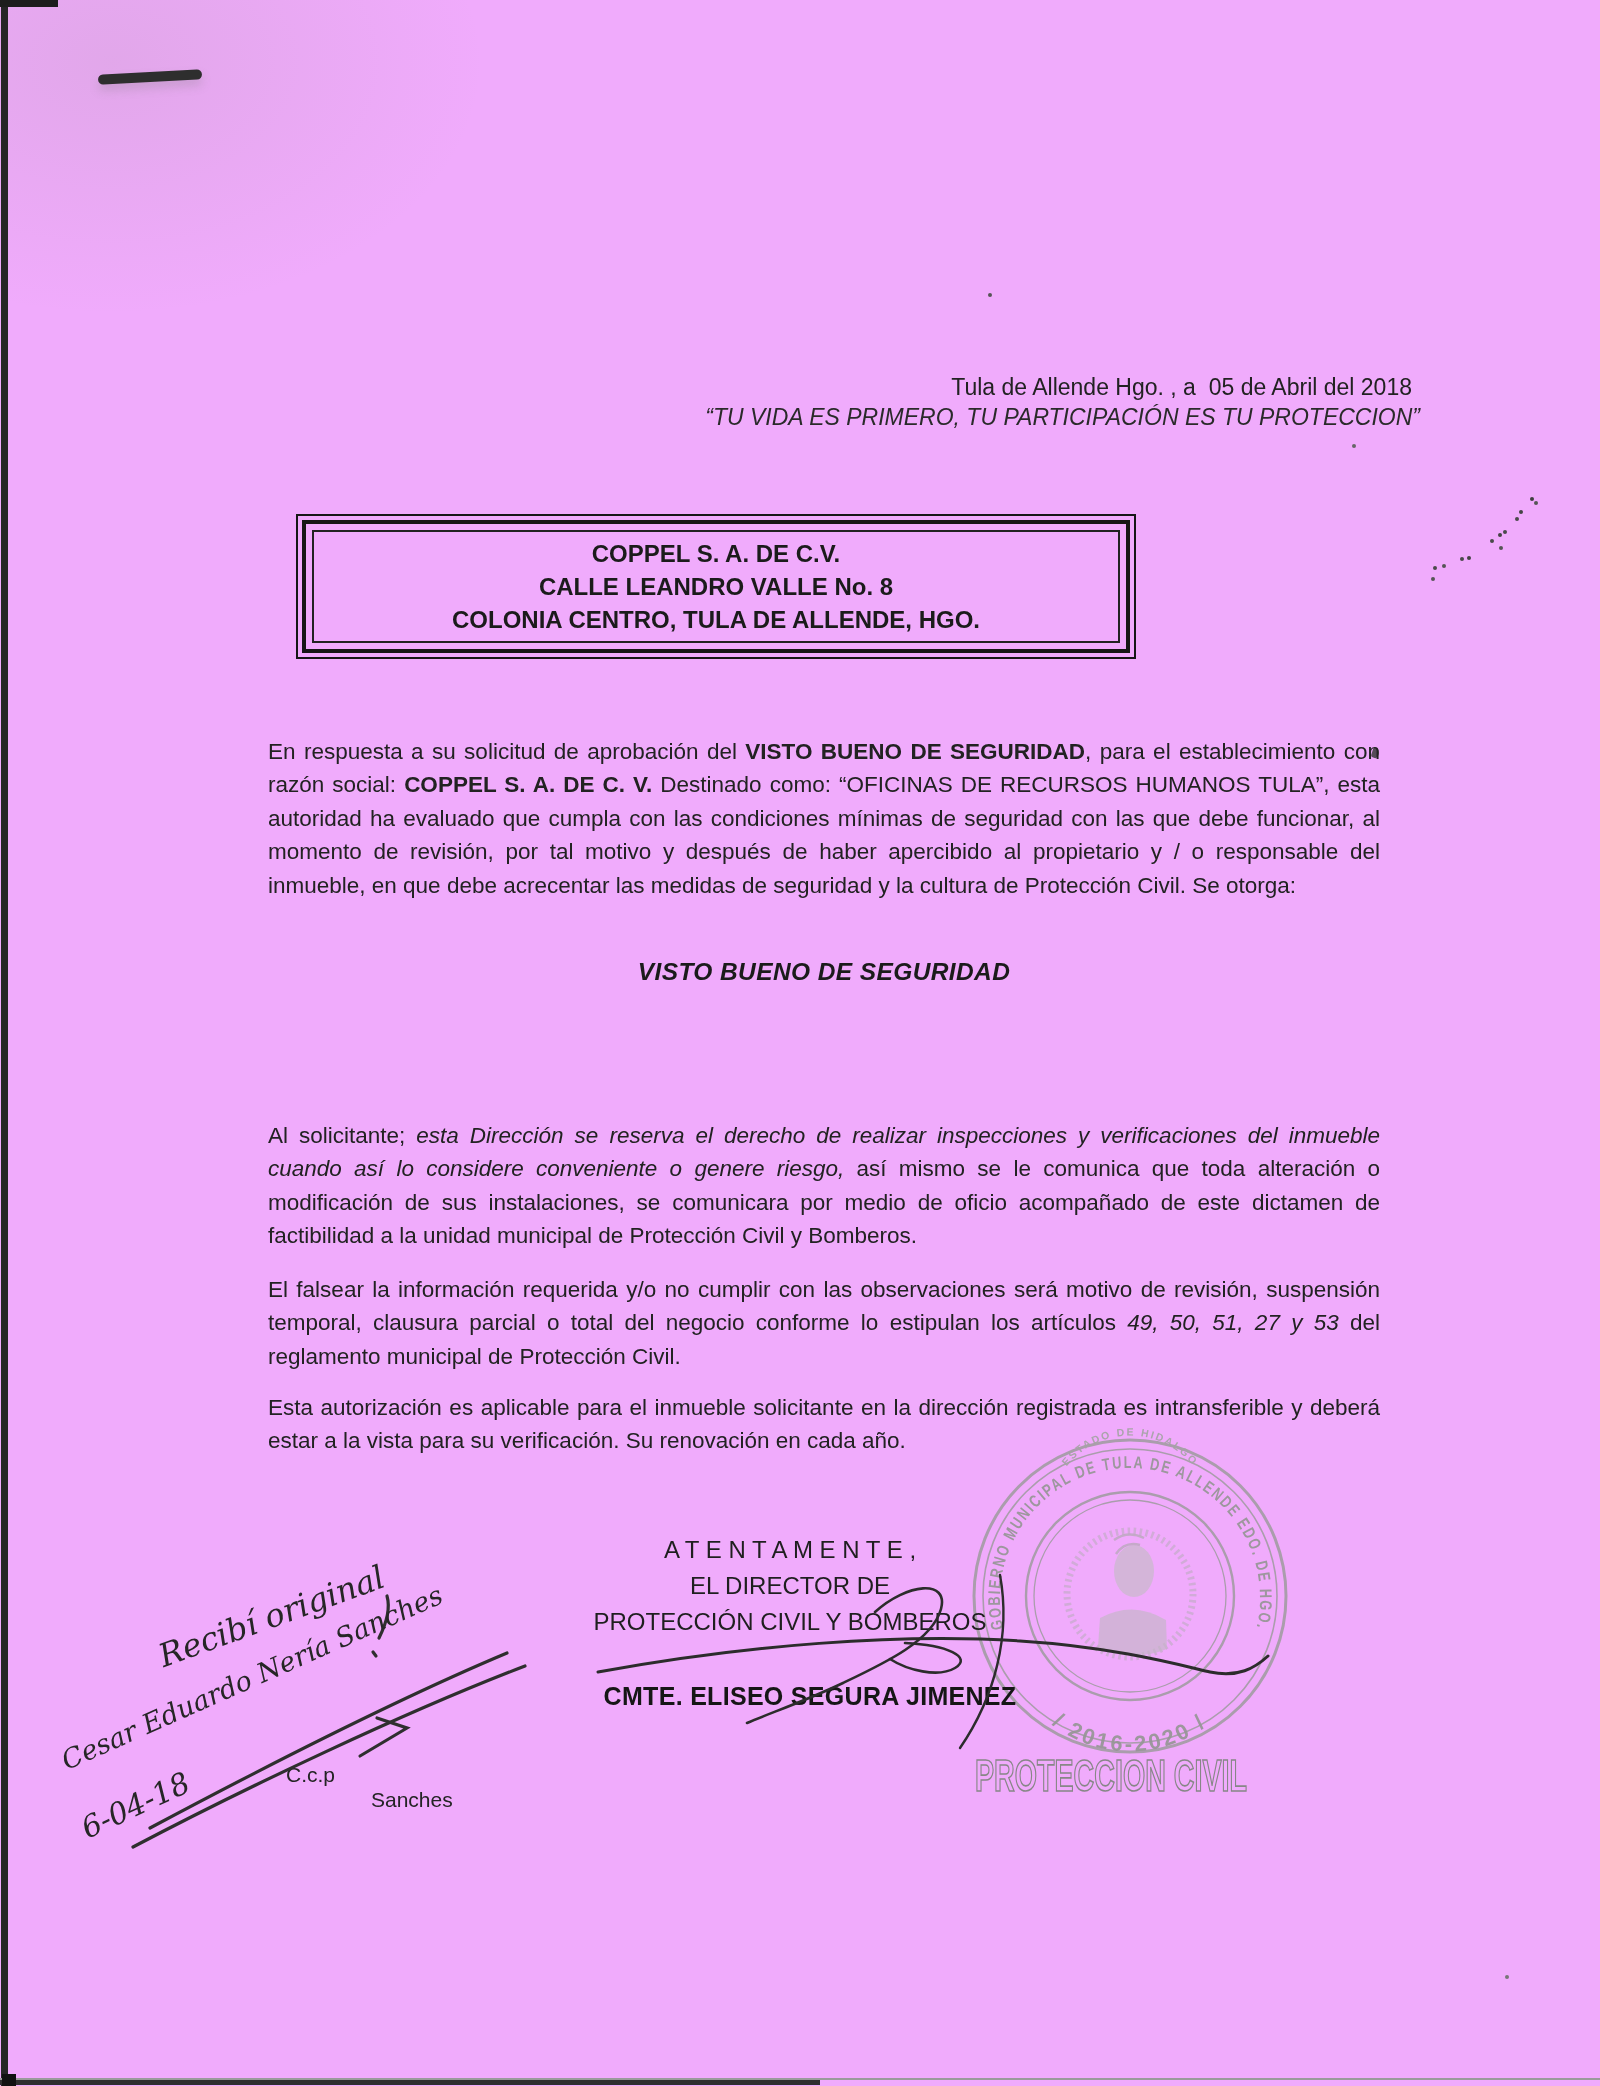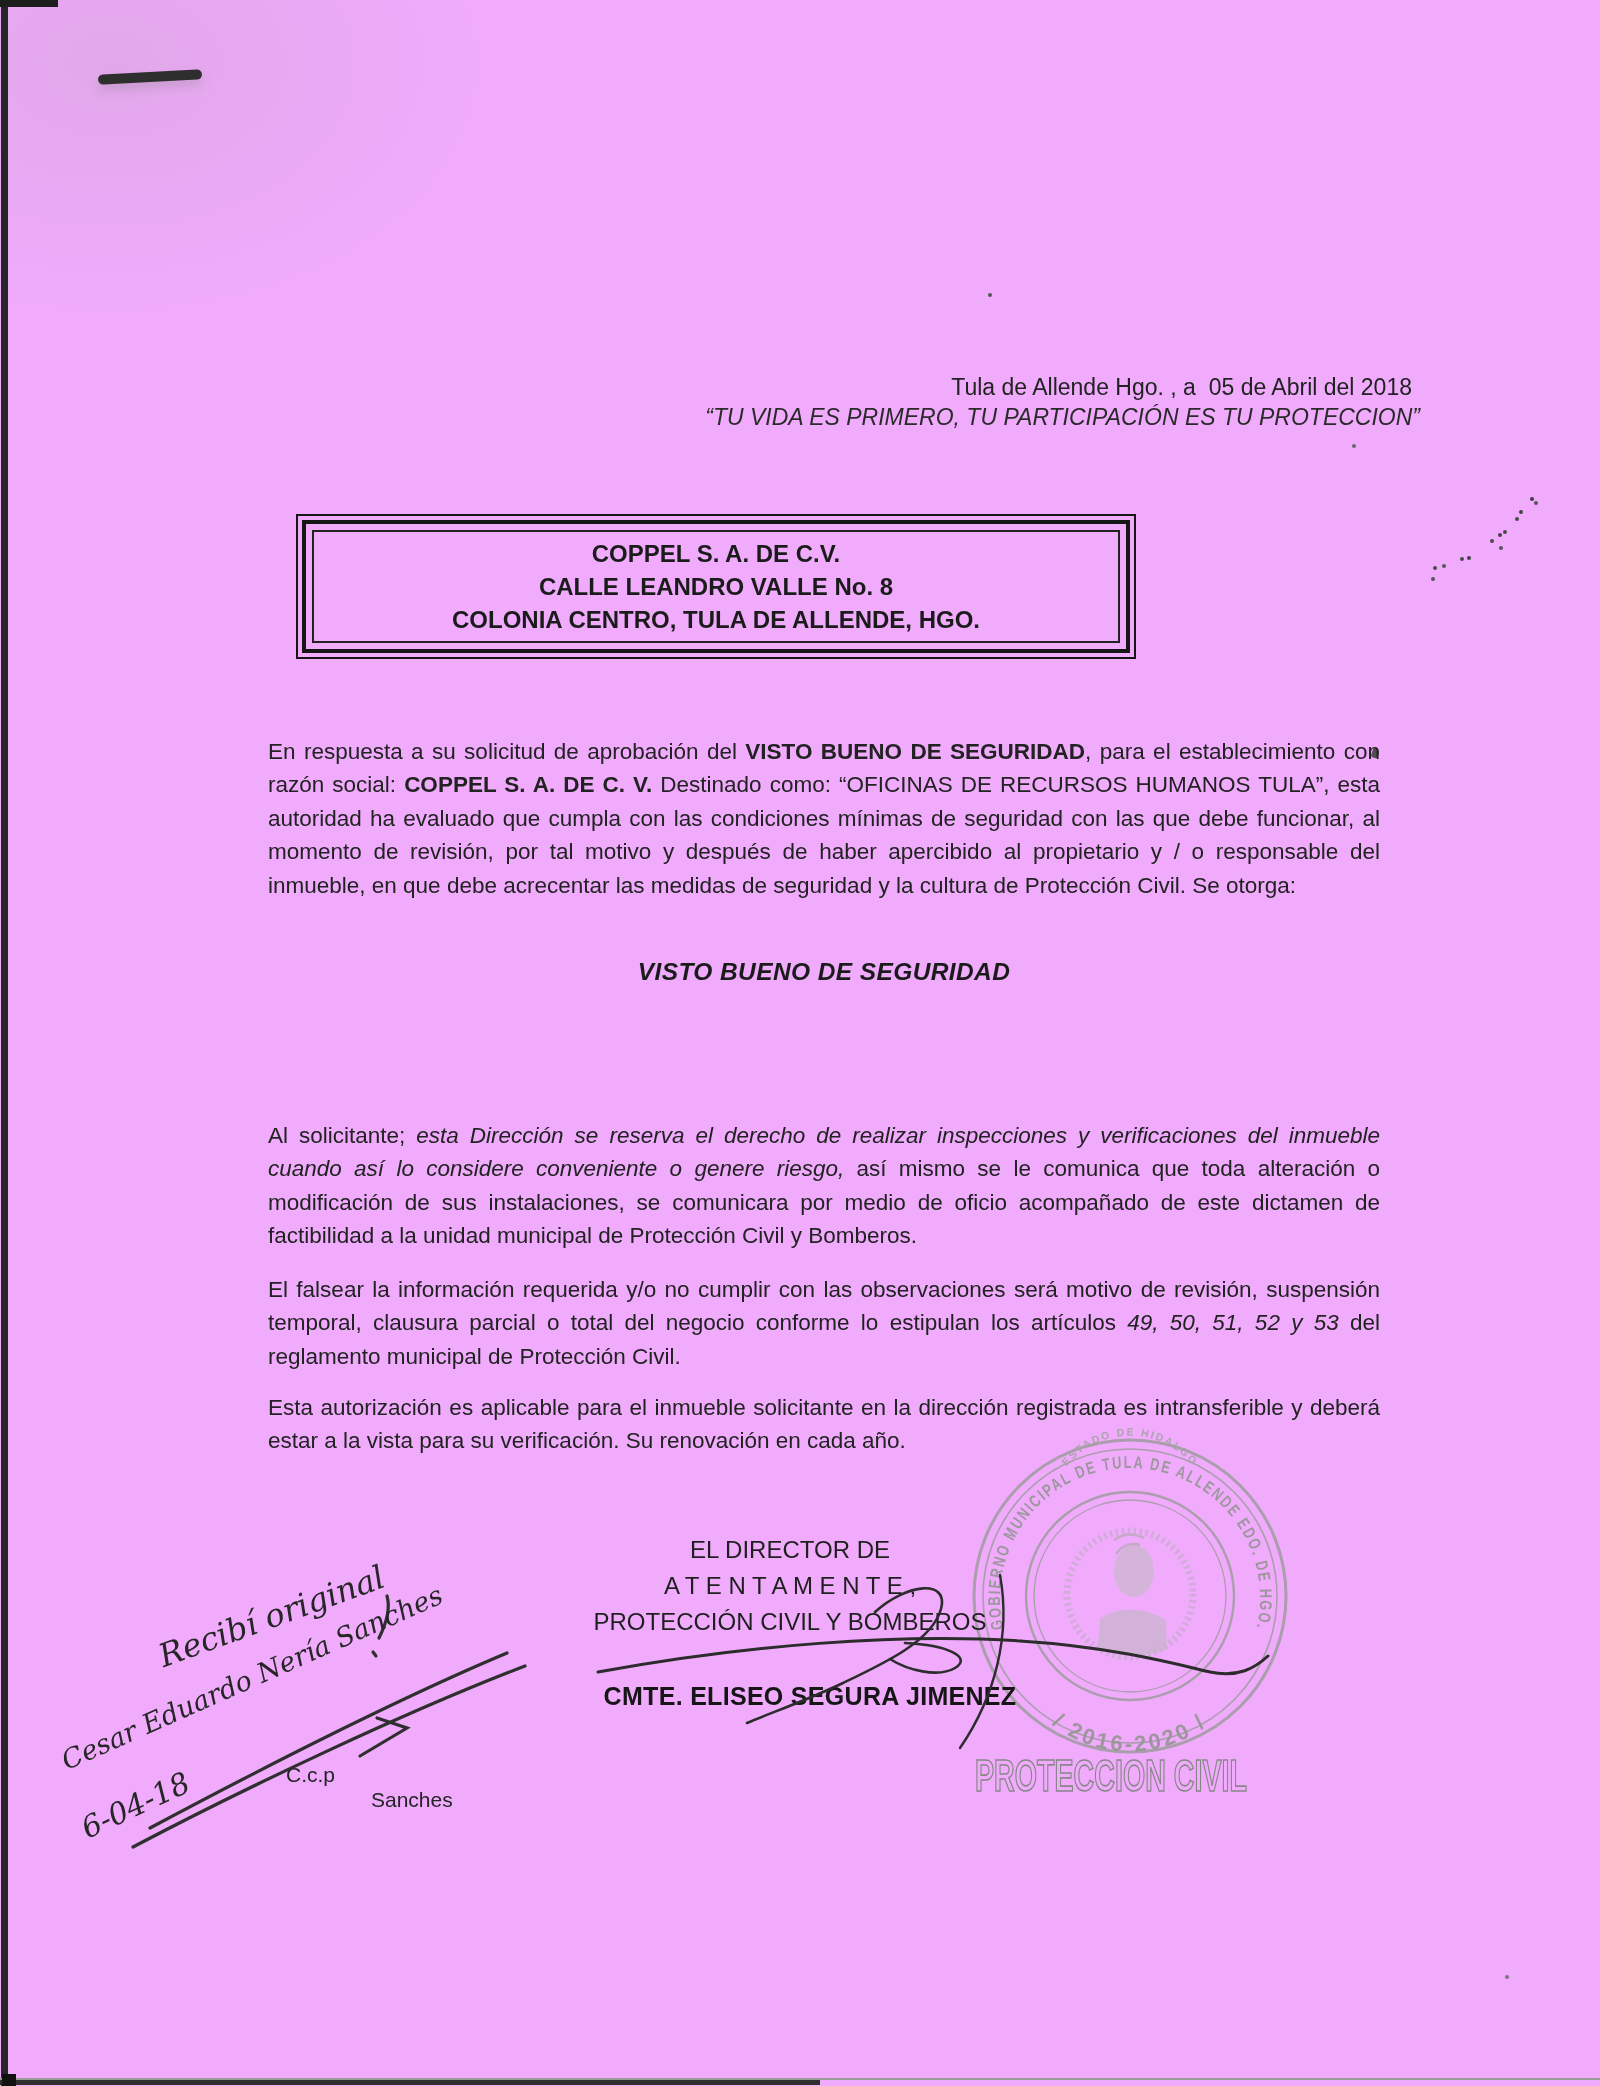--- a/index.html
+++ b/index.html
@@ -88,21 +88,21 @@
       </div>
     </div>
   </div>
 
   <p class="para p1"><span>En respuesta a su solicitud de aprobación del </span><b>VISTO BUENO  DE SEGURIDAD</b><span>, para el establecimiento con razón social: </span><b>COPPEL S. A. DE C. V.</b><span> Destinado como: “OFICINAS DE RECURSOS HUMANOS TULA”,  esta autoridad ha evaluado que cumpla con las condiciones mínimas de seguridad con las que debe funcionar, al momento de revisión, por tal motivo y después de haber apercibido al propietario y / o responsable del inmueble, en que debe acrecentar las medidas de seguridad y la cultura de Protección Civil. Se otorga:</span></p>
 
   <div class="doc-heading">VISTO BUENO DE SEGURIDAD</div>
 
   <p class="para p2"><span>Al solicitante; </span><i>esta Dirección se reserva el derecho de realizar inspecciones y verificaciones del inmueble cuando así lo considere conveniente o genere riesgo,</i><span> así mismo se le comunica que toda alteración o modificación de sus instalaciones, se comunicara por medio de oficio acompañado de este dictamen de factibilidad a la unidad municipal de Protección Civil y Bomberos.</span></p>
 
-  <p class="para p3"><span>El  falsear la información requerida y/o no cumplir con las observaciones será motivo de revisión, suspensión temporal, clausura parcial o total del negocio conforme lo estipulan los artículos </span><i>49, 50, 51, 52 y 53</i><span> del reglamento municipal de Protección Civil.</span></p>
+  <p class="para p3"><span>El  falsear la información requerida y/o no cumplir con las observaciones será motivo de revisión, suspensión temporal, clausura parcial o total del negocio conforme lo estipulan los artículos </span><i>49, 50, 51, 27 y 53</i><span> del reglamento municipal de Protección Civil.</span></p>
 
   <p class="para p4"><span>Esta autorización es aplicable para el inmueble solicitante en la dirección registrada es intransferible y deberá estar a la vista para su verificación. Su renovación en cada año.</span></p>
 
   <svg class="seal-svg" viewBox="0 0 400 410" aria-hidden="true">
     <g stroke="#9b9b9b" fill="none" opacity="0.82">
       <circle cx="200" cy="188" r="156" stroke-width="3"></circle>
       <circle cx="200" cy="188" r="147" stroke-width="1.6"></circle>
       <circle cx="200" cy="188" r="104" stroke-width="2.4"></circle>
       <circle cx="200" cy="188" r="96" stroke-width="1.3"></circle>
     </g>
@@ -123,22 +123,22 @@
     <g opacity="0.75">
       <circle cx="200" cy="186" r="63" fill="none" stroke="#ababab" stroke-width="7" stroke-dasharray="2.5,3.5" opacity="0.6"></circle>
       <ellipse cx="204" cy="163" rx="20" ry="26" fill="#bdbdbd" opacity="0.75"></ellipse>
       <path d="M170,210 Q203,192 236,212 L237,241 Q202,255 168,239 Z" fill="#b9b9b9" opacity="0.7"></path>
       <path d="M186,146 q9,-13 24,-9 M184,132 q14,-10 30,-2" fill="none" stroke="#a8a8a8" stroke-width="2.5" opacity="0.8"></path>
     </g>
     <text x="181" y="383" text-anchor="middle" font-size="45" font-weight="bold" fill="none" stroke="#878787" stroke-width="1.7" textLength="272" lengthAdjust="spacingAndGlyphs">PROTECCION CIVIL</text>
   </svg>
 
   <div class="closing">
+    <div>A T E N T A M E N T E ,</div>
     <div>EL DIRECTOR DE</div>
-    <div>A T E N T A M E N T E ,</div>
     <div>PROTECCIÓN CIVIL Y BOMBEROS</div>
   </div>
 
   <svg class="sig-svg" viewBox="0 0 770 240" aria-hidden="true">
     <g fill="none" stroke="#2c2c2c" stroke-linecap="round">
       <path stroke-width="3" d="M43,137 C190,110 345,98 465,106 C560,112 625,130 655,137 C683,143 700,133 713,121"></path>
       <path stroke-width="2.6" d="M320,77 C352,48 394,44 386,74 C377,106 330,128 288,148 C248,167 215,178 192,188"></path>
       <path stroke-width="2.6" d="M350,108 C392,110 418,122 400,133 C383,143 352,135 335,124"></path>
       <path stroke-width="2.4" d="M445,40 C456,100 440,162 405,213"></path>
     </g>

